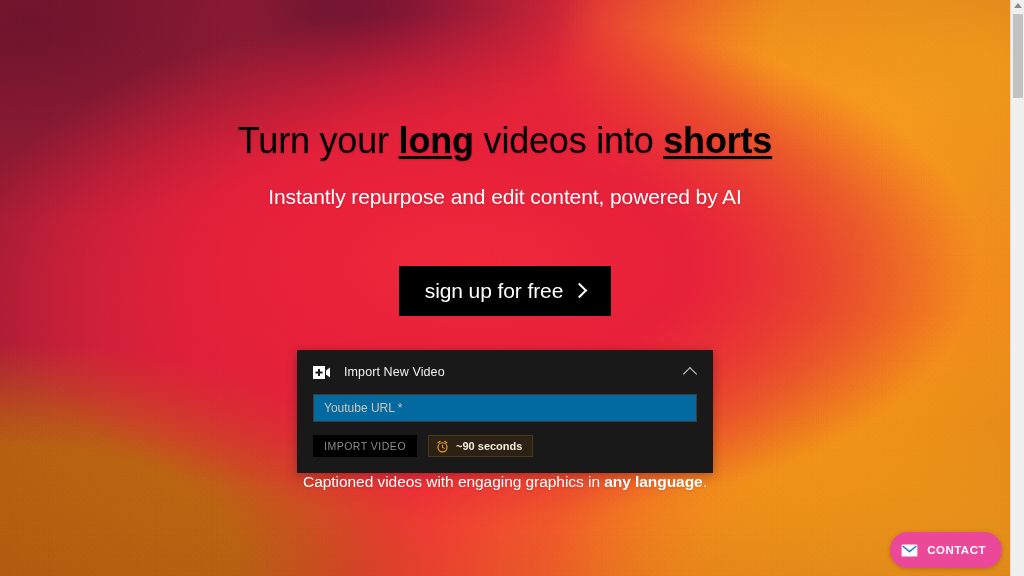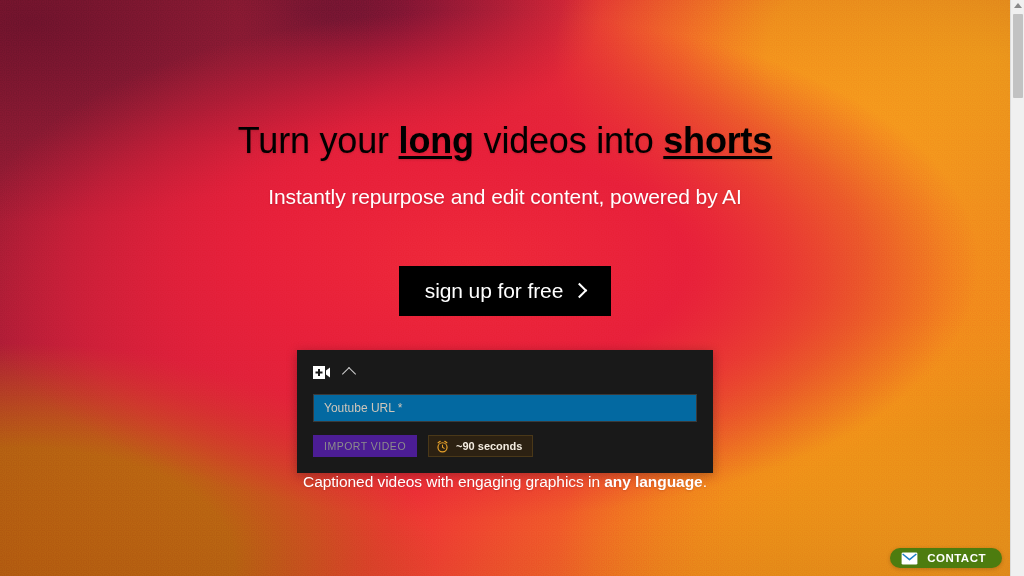--- a/index.html
+++ b/index.html
@@ -209,21 +209,21 @@
   }
   .url-input::placeholder { color: #cfc6ba; opacity: 1; }
 
   .card-actions {
     margin-top: 13px;
     display: flex;
     align-items: center;
     gap: 11px;
   }
   .import-btn {
-    background: #4c1d95;
+    background: #000000;
     color: #8c8c8c;
     border: none;
     height: 22px;
     padding: 3px 11px;
     font-size: 10.5px;
     letter-spacing: 0.5px;
     font-family: "Liberation Sans", sans-serif;
     cursor: default;
   }
   .time-badge {
@@ -249,23 +249,23 @@
     text-shadow: 0 1px 2px rgba(90,10,20,0.18);
   }
   .footer-line b { font-weight: 700; }
 
   
   .contact-widget {
     position: absolute;
     right: 22px;
     bottom: 8px;
     z-index: 40;
-    background: #4d7c0f;
+    background: #ec4899;
     border-radius: 22px;
-    height: 20px;
+    height: 36px;
     padding: 0 16px 0 11px;
     display: inline-flex;
     align-items: center;
     gap: 9px;
     cursor: pointer;
     box-shadow: 0 1px 4px rgba(0,0,0,0.2);
   }
   .contact-label {
     color: #ffffff;
     font-size: 11.5px;
@@ -328,20 +328,21 @@
 
     <div class="import-card">
 
       <div class="card-header">
         <svg class="video-plus-icon" viewBox="0 0 17 13">
           <rect x="0" y="0" width="12" height="13" fill="#ffffff"></rect>
           <rect x="5" y="3" width="2" height="7" fill="#191919"></rect>
           <rect x="2.5" y="5.5" width="7" height="2" fill="#191919"></rect>
           <polygon points="13,4.5 17,1.5 17,11.5 13,8.5" fill="#ffffff"></polygon>
         </svg>
+        <div class="card-title">Import New Video</div>
         <div class="chev-up"></div>
       </div>
 
       <div class="card-body">
         <input class="url-input" type="text" placeholder="Youtube URL *" style="">
 
         <div class="card-actions">
           <button class="import-btn">IMPORT VIDEO</button>
 
           <div class="time-badge">

